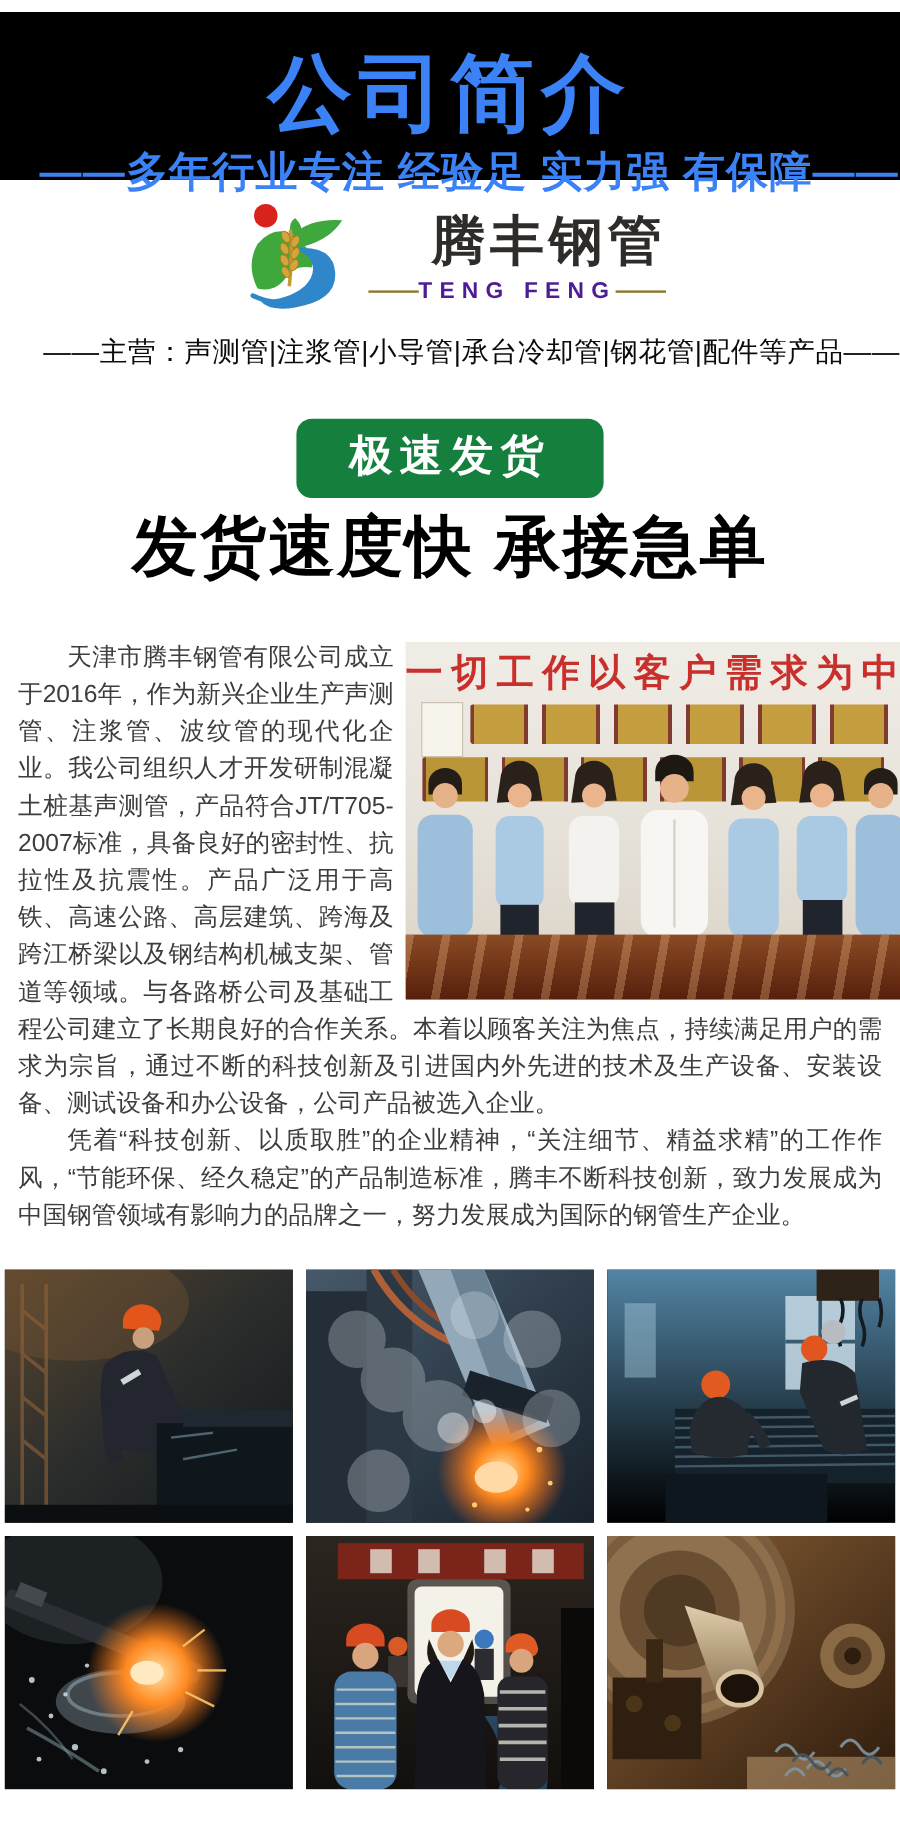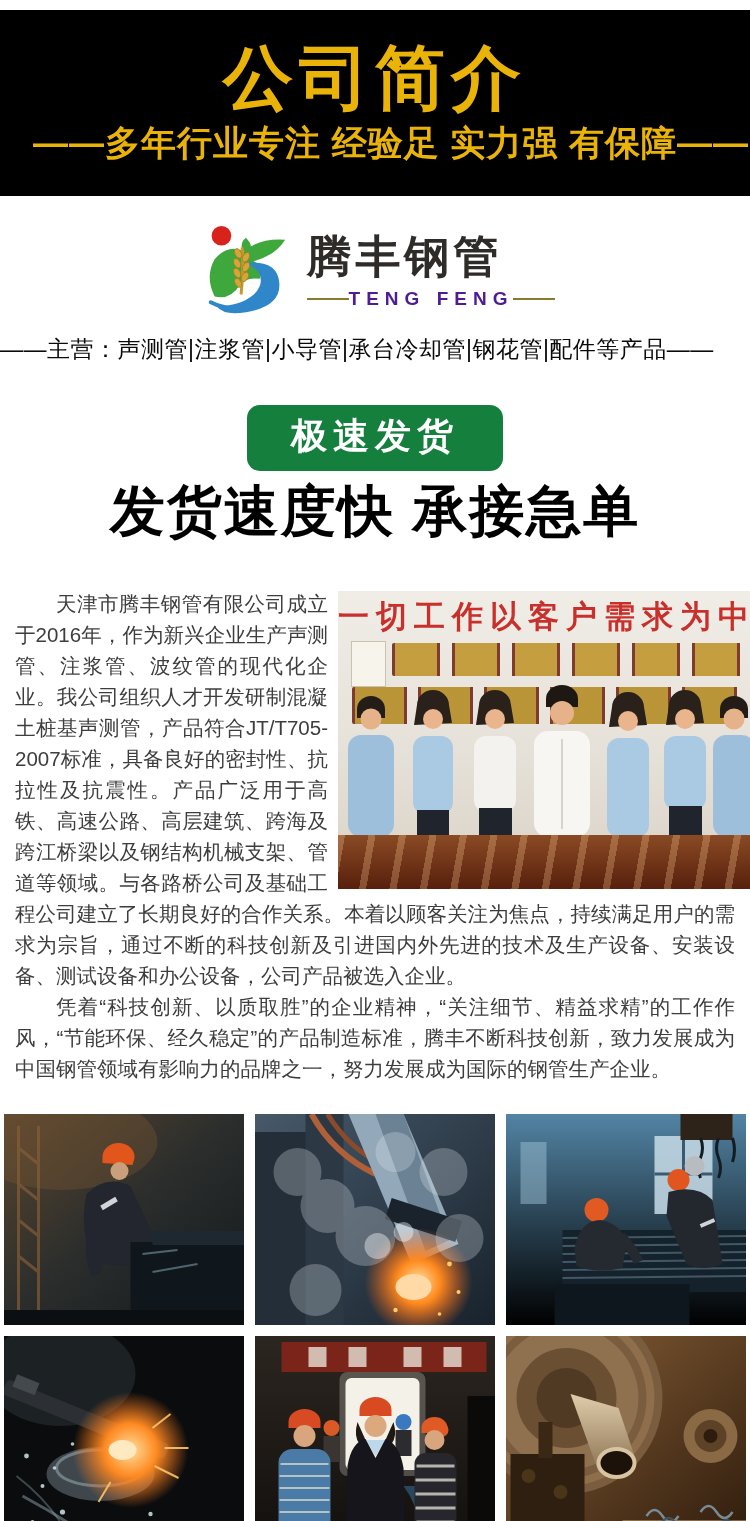--- a/index.html
+++ b/index.html
@@ -1,25 +1,25 @@
 <!DOCTYPE html>
 <html><head>
 <meta charset="utf-8">
 <style>
   html,body{margin:0;padding:0;background:#ffffff;}
   body{width:750px;font-family:"Liberation Sans","DejaVu Sans",sans-serif;color:#3d3d3d;}
   .page{width:750px;overflow:hidden;background:#fff;}
 
   
-  .hero{margin-top:10px;height:186px;background:#000;color:#eab308;text-align:center;box-sizing:border-box;padding-top:30px;}
+  .hero{margin-top:10px;height:140px;background:#000;color:#3b82f6;text-align:center;box-sizing:border-box;padding-top:30px;}
   .hero-title{margin:0;font-size:70px;line-height:76px;font-weight:900;letter-spacing:6px;}
   .hero-sub{margin-top:4px;font-size:35px;font-weight:700;letter-spacing:1px;padding-left:32px;}
 
   
-  .brand{text-align:left;padding-top:24px;}
+  .brand{text-align:right;padding-top:14px;}
   .logo-row{display:flex;align-items:center;justify-content:center;gap:14px;}
   .emblem{width:98px;height:102px;display:block;}
   .brand-cn{font-size:45px;font-weight:800;color:#2f2b28;letter-spacing:4px;line-height:1.1;}
   .brand-en{margin-top:7px;display:flex;align-items:center;justify-content:center;gap:0;
             color:#4c1d95;font-weight:700;font-size:19px;letter-spacing:6px;}
   .gold-dash{width:42px;height:2px;background:#8a7a2e;display:inline-block;}
   .main-products{margin-top:12px;font-size:23px;font-weight:400;color:#0a0a0a;letter-spacing:0.5px;}
 
   
   .promo{text-align:center;}

